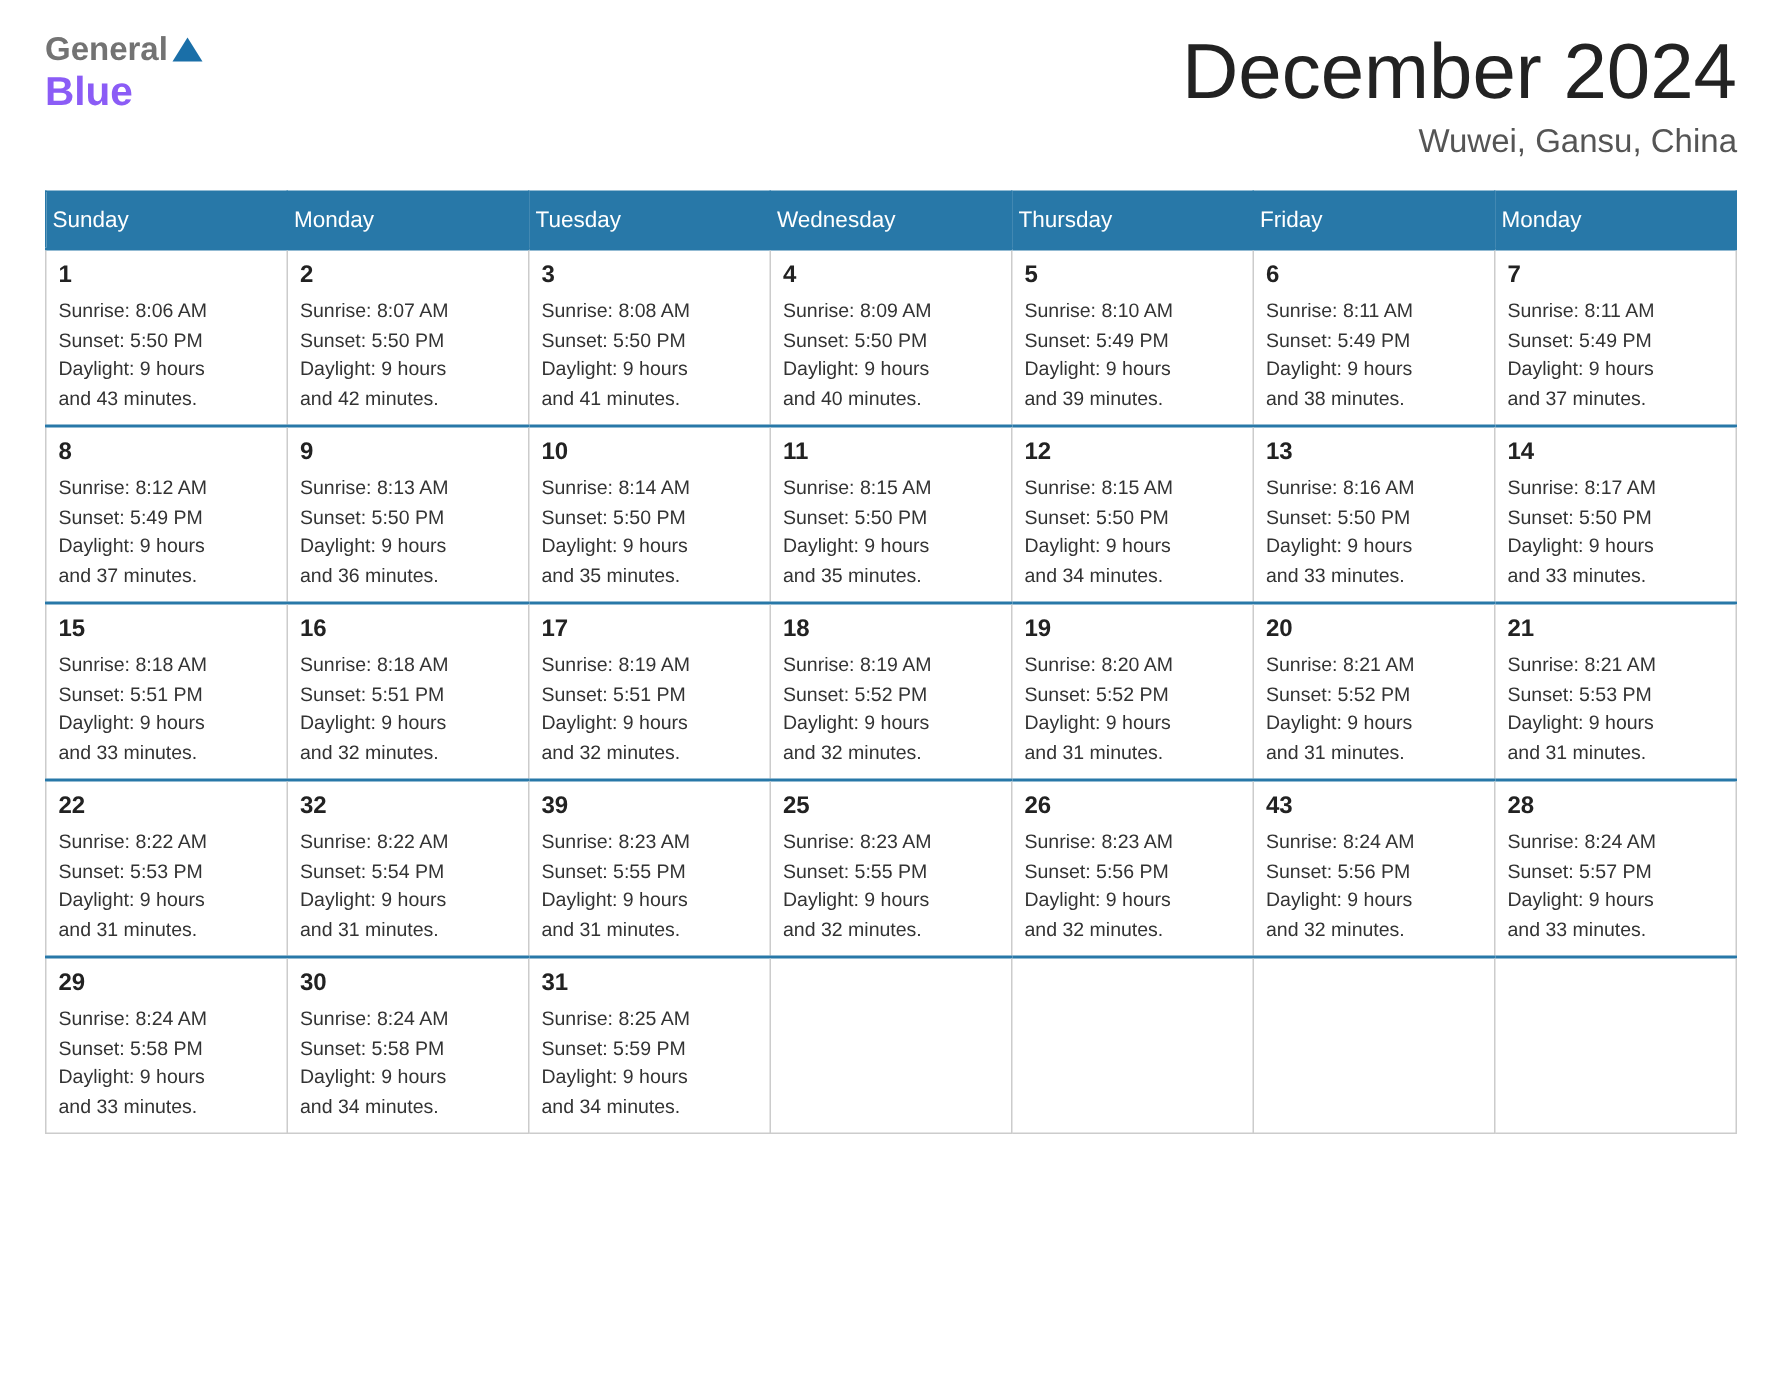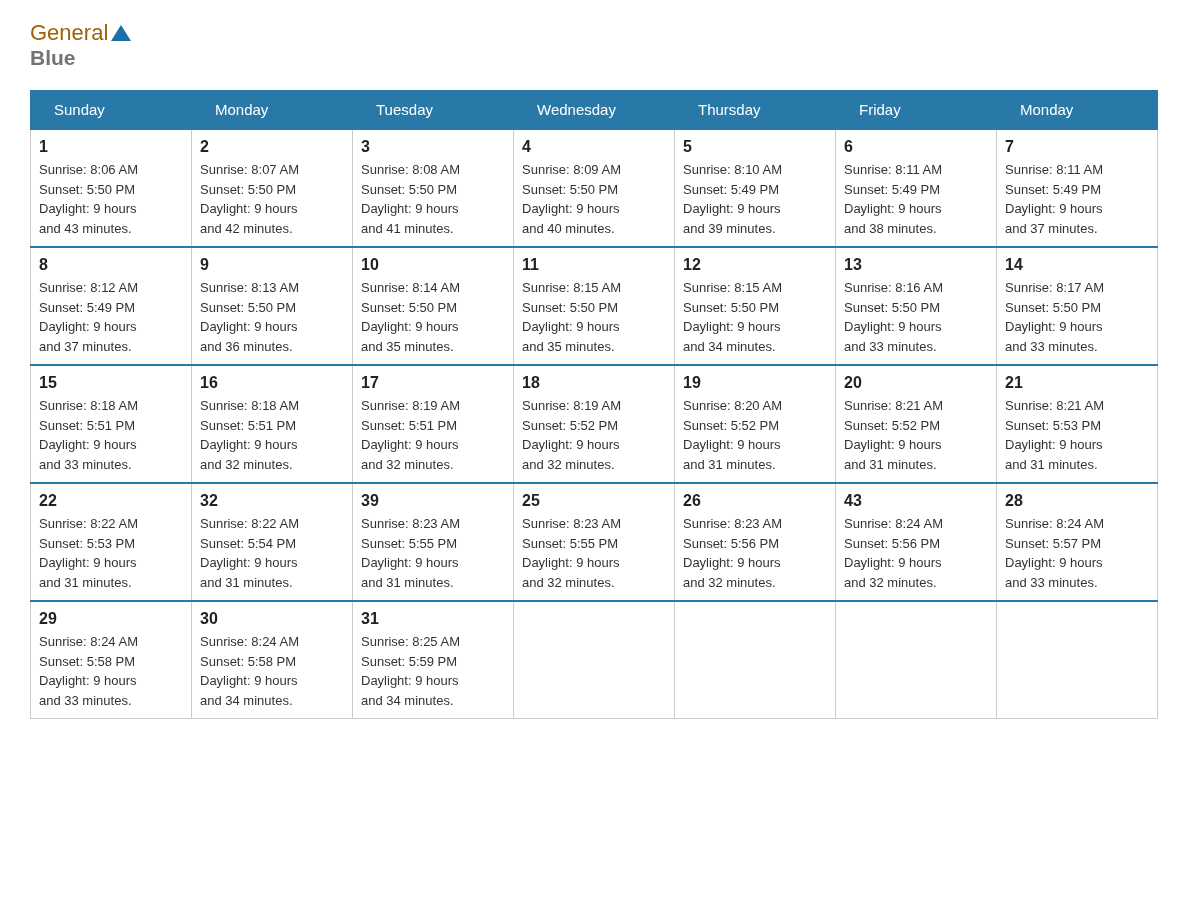--- a/index.html
+++ b/index.html
@@ -16,27 +16,27 @@
       align-items: flex-start;
       margin-bottom: 20px;
     }
     .logo {
       display: flex;
       align-items: center;
       gap: 4px;
     }
     .logo-general {
       font-size: 22px;
-      font-weight: normal;
-      color: #a16207;
-    }
-    .logo-blue {
-      font-size: 21px;
       font-weight: bold;
       color: #737373;
+    }
+    .logo-blue {
+      font-size: 27px;
+      font-weight: bold;
+      color: #8b5cf6;
     }
     .title-section {
       text-align: right;
     }
     .month-title {
       font-size: 52px;
       font-weight: normal;
       color: #222;
       line-height: 1.1;
     }
@@ -46,21 +46,21 @@
       margin-top: 4px;
     }
     .calendar-table {
       width: 100%;
       border-collapse: collapse;
       table-layout: fixed;
     }
     .calendar-table th {
       background-color: #2878a8;
       color: #fff;
-      padding: 10px 23px;
+      padding: 10px 4px;
       font-size: 15px;
       font-weight: normal;
       text-align: left;
       border: 1px solid #2878a8;
     }
     .calendar-table td {
       vertical-align: top;
       padding: 8px;
       border: 1px solid #ccc;
       border-top: 2px solid #2878a8;
@@ -102,20 +102,24 @@
           <svg width="22" height="22" viewBox="0 0 22 22">
             <polygon points="11,3 21,19 1,19" fill="#1a6fa8"></polygon>
           </svg>
         </div>
         <div>
           <span class="logo-blue">Blue</span>
         </div>
       </div>
     </div>
   </div>
+  <div class="title-section">
+    <div class="month-title">December 2024</div>
+    <div class="location">Wuwei, Gansu, China</div>
+  </div>
 </div>
 
 <table class="calendar-table">
   <thead>
     <tr>
     <th>Sunday</th>
         <th>Monday</th>
         <th>Tuesday</th>
         <th>Wednesday</th>
         <th>Thursday</th>

